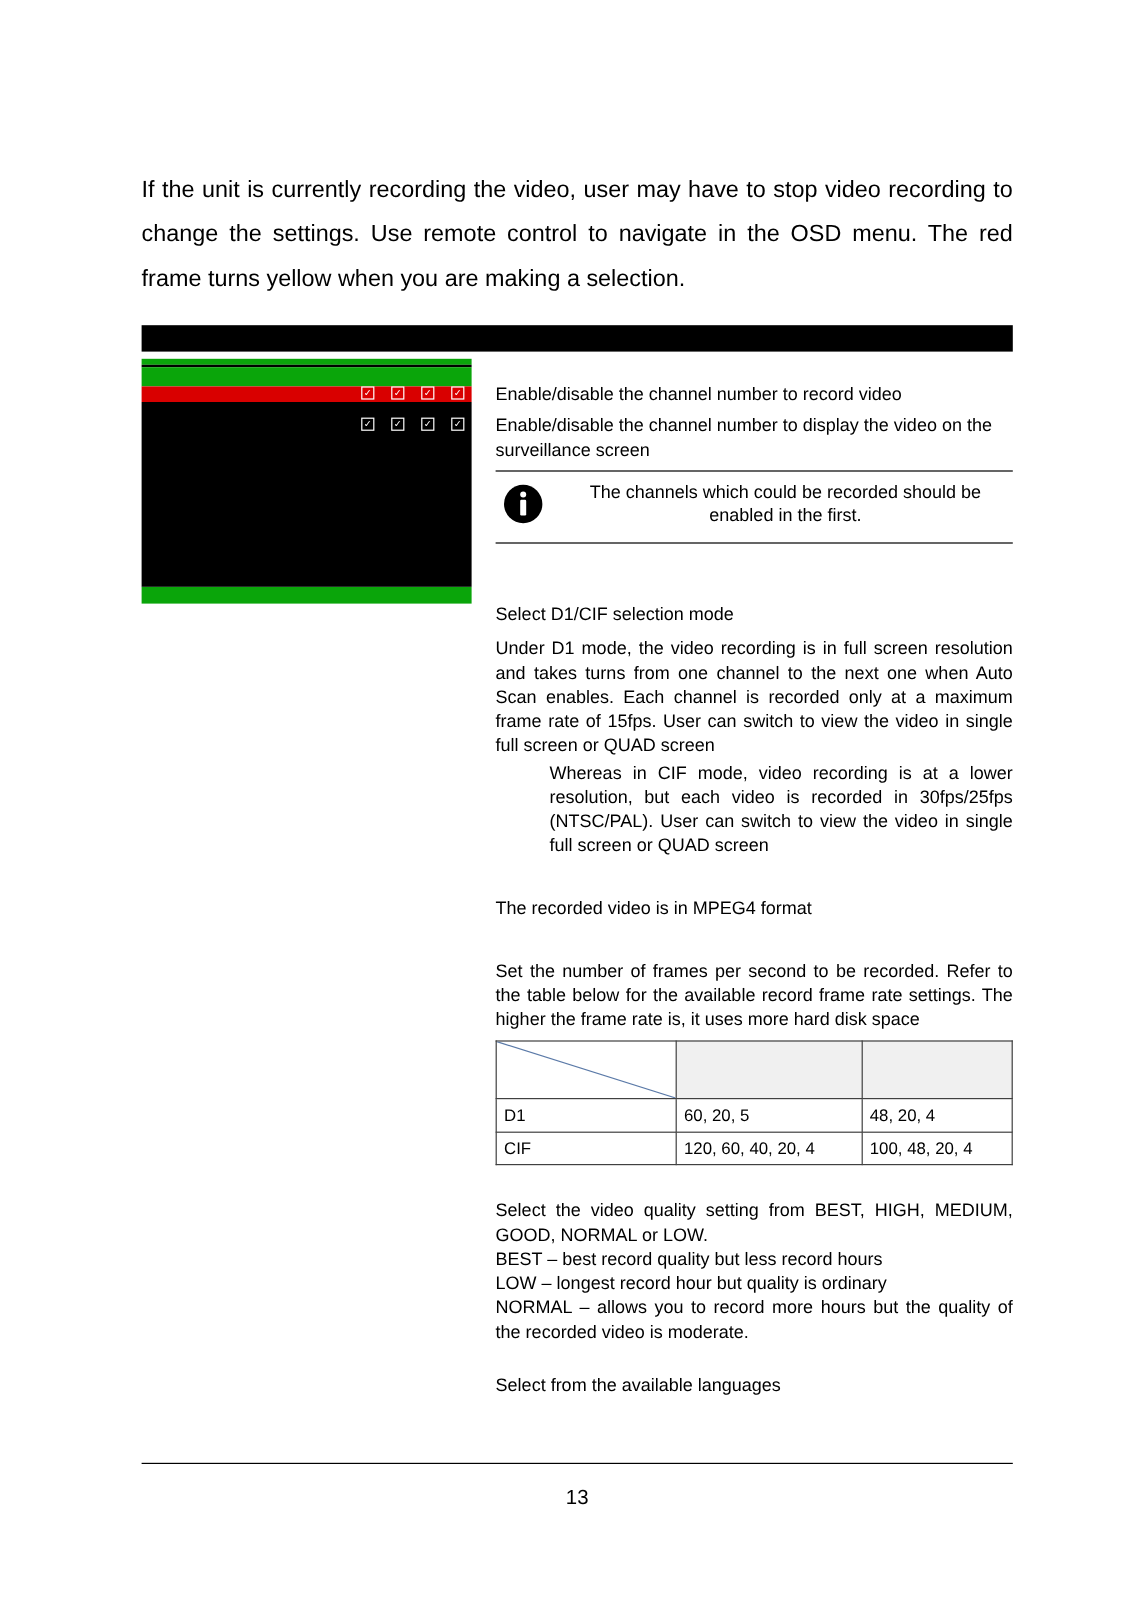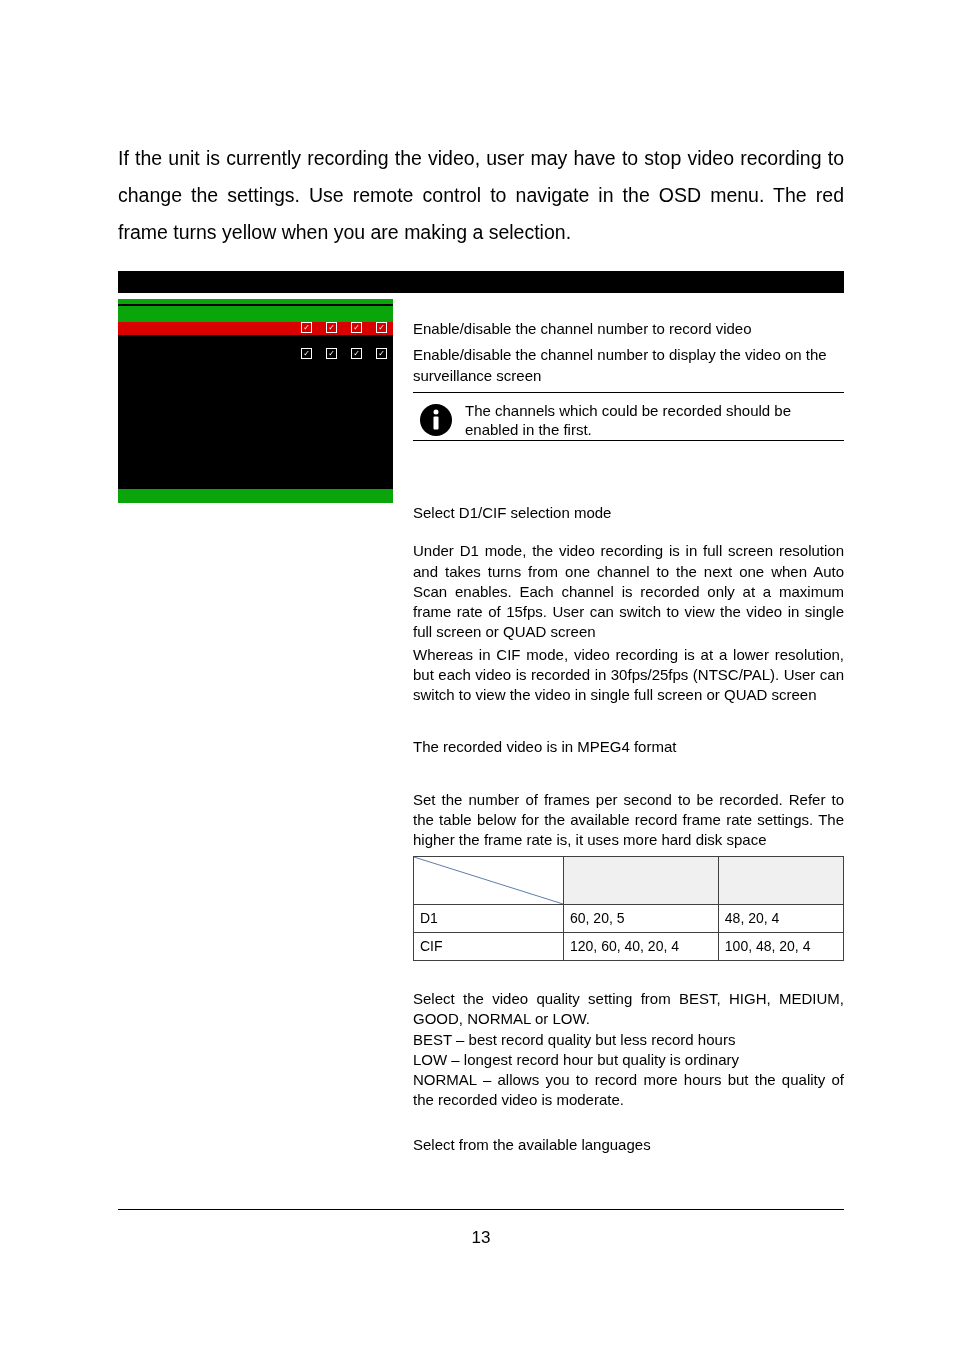--- a/index.html
+++ b/index.html
@@ -87,22 +87,23 @@
   }
   .sep-line {
     border-top: 1.5px solid #000;
     margin: 6px 0 8px 0;
   }
   .info-box {
     display: flex;
     align-items: flex-start;
     gap: 12px;
     border-bottom: 1.5px solid #000;
-    padding-bottom: 0;
+    padding-bottom: 12px;
     margin-bottom: 20px;
+    text-align: center;
   }
   .info-icon {
     width: 34px;
     height: 34px;
     flex: 0 0 34px;
     margin-left: 6px;
     margin-top: 2px;
   }
   .info-icon svg { width: 100%; height: 100%; }
   .info-text {
@@ -199,22 +200,22 @@
           <span>The channels which could be recorded should be enabled in the</span>
           <span> </span>
           <span>first.</span>
         </div>
       </div>
     </div>
   </div>
 
   <div class="right-full">
     <p>Select D1/CIF selection mode</p>
-    <p class="just" style="margin-top:18px;">Under D1 mode, the video recording is in full screen resolution and takes turns from one channel to the next one when Auto Scan enables. Each channel is recorded only at a maximum frame rate of 15fps. User can switch to view the video in single full screen or QUAD screen</p>
-    <p class="just" style="margin-top:2px;">Whereas in CIF mode, video recording is at a lower resolution, but each video is recorded in 30fps/25fps (NTSC/PAL). User can switch to view the video in single full screen or QUAD screen</p>
+    <p class="just" style="margin-top:8px;">Under D1 mode, the video recording is in full screen resolution and takes turns from one channel to the next one when Auto Scan enables. Each channel is recorded only at a maximum frame rate of 15fps. User can switch to view the video in single full screen or QUAD screen</p>
+    <p class="just" style="margin-top:2px;margin-left:45px;">Whereas in CIF mode, video recording is at a lower resolution, but each video is recorded in 30fps/25fps (NTSC/PAL). User can switch to view the video in single full screen or QUAD screen</p>
 
     <p class="section-gap">The recorded video is in MPEG4 format</p>
 
     <p class="section-gap just">Set the number of frames per second to be recorded. Refer to the table below for the available record frame rate settings. The higher the frame rate is, it uses more hard disk space</p>
 
     <table class="frame-rate">
       <tbody>
           <tr>
         <td class="diag-cell">
           <svg viewBox="0 0 150 48" preserveAspectRatio="none">

